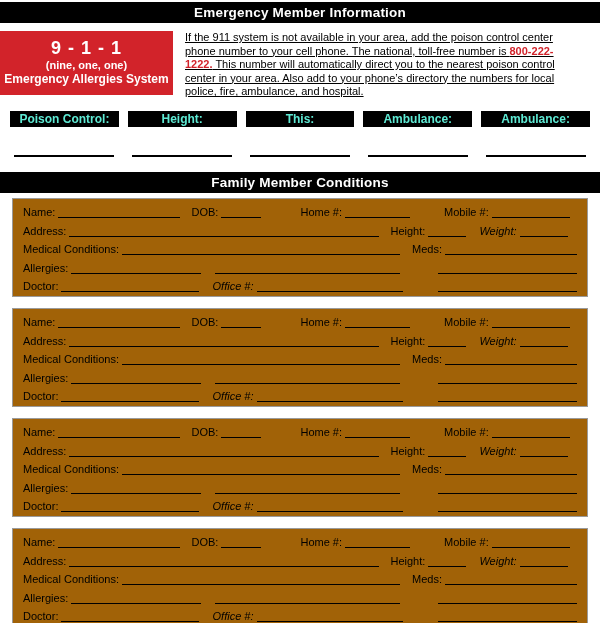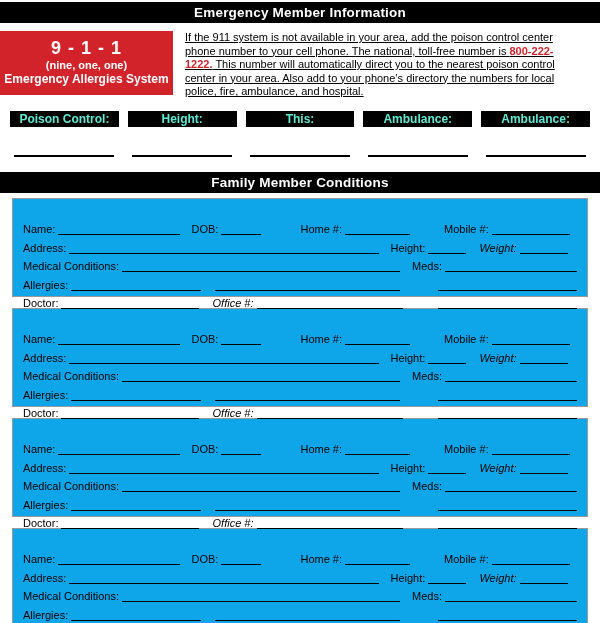--- a/index.html
+++ b/index.html
@@ -41,21 +41,21 @@
     background:var(--black);color:#5eead4;font-weight:bold;font-size:12px;
     height:16px;line-height:16px;text-align:center;
   }
   .qlines{display:flex;margin:28px 10px 0 10px;gap:9px;height:2px;}
   .qline{height:0;border-bottom:2px solid #000;width:100px;margin:0 auto;}
 
   
   .blocks{margin-top:5px;}
   .member{
     border:1px solid var(--border);margin:0 12px 11px 12px;height:99px;
-    padding:21px 10px 0 10px;box-sizing:border-box;background:#0ea5e9;
+    padding:4px 10px 0 10px;box-sizing:border-box;background:#a16207;
   }
   .fr{height:18.5px;line-height:18.5px;white-space:nowrap;font-size:11px;color:#000;}
   .lbl{display:inline;}
   .ln{
     display:inline-block;border-bottom:1.3px solid #000;height:0;
     position:relative;bottom:-2px;margin-left:3px;
   }
   .fr-right{float:right;}
   .ml8{margin-left:8px;} .ml10{margin-left:10px;font-style:italic;} .ml14{margin-left:14px;}
   .ml31{margin-left:31px;} .ml36{margin-left:36px;}

